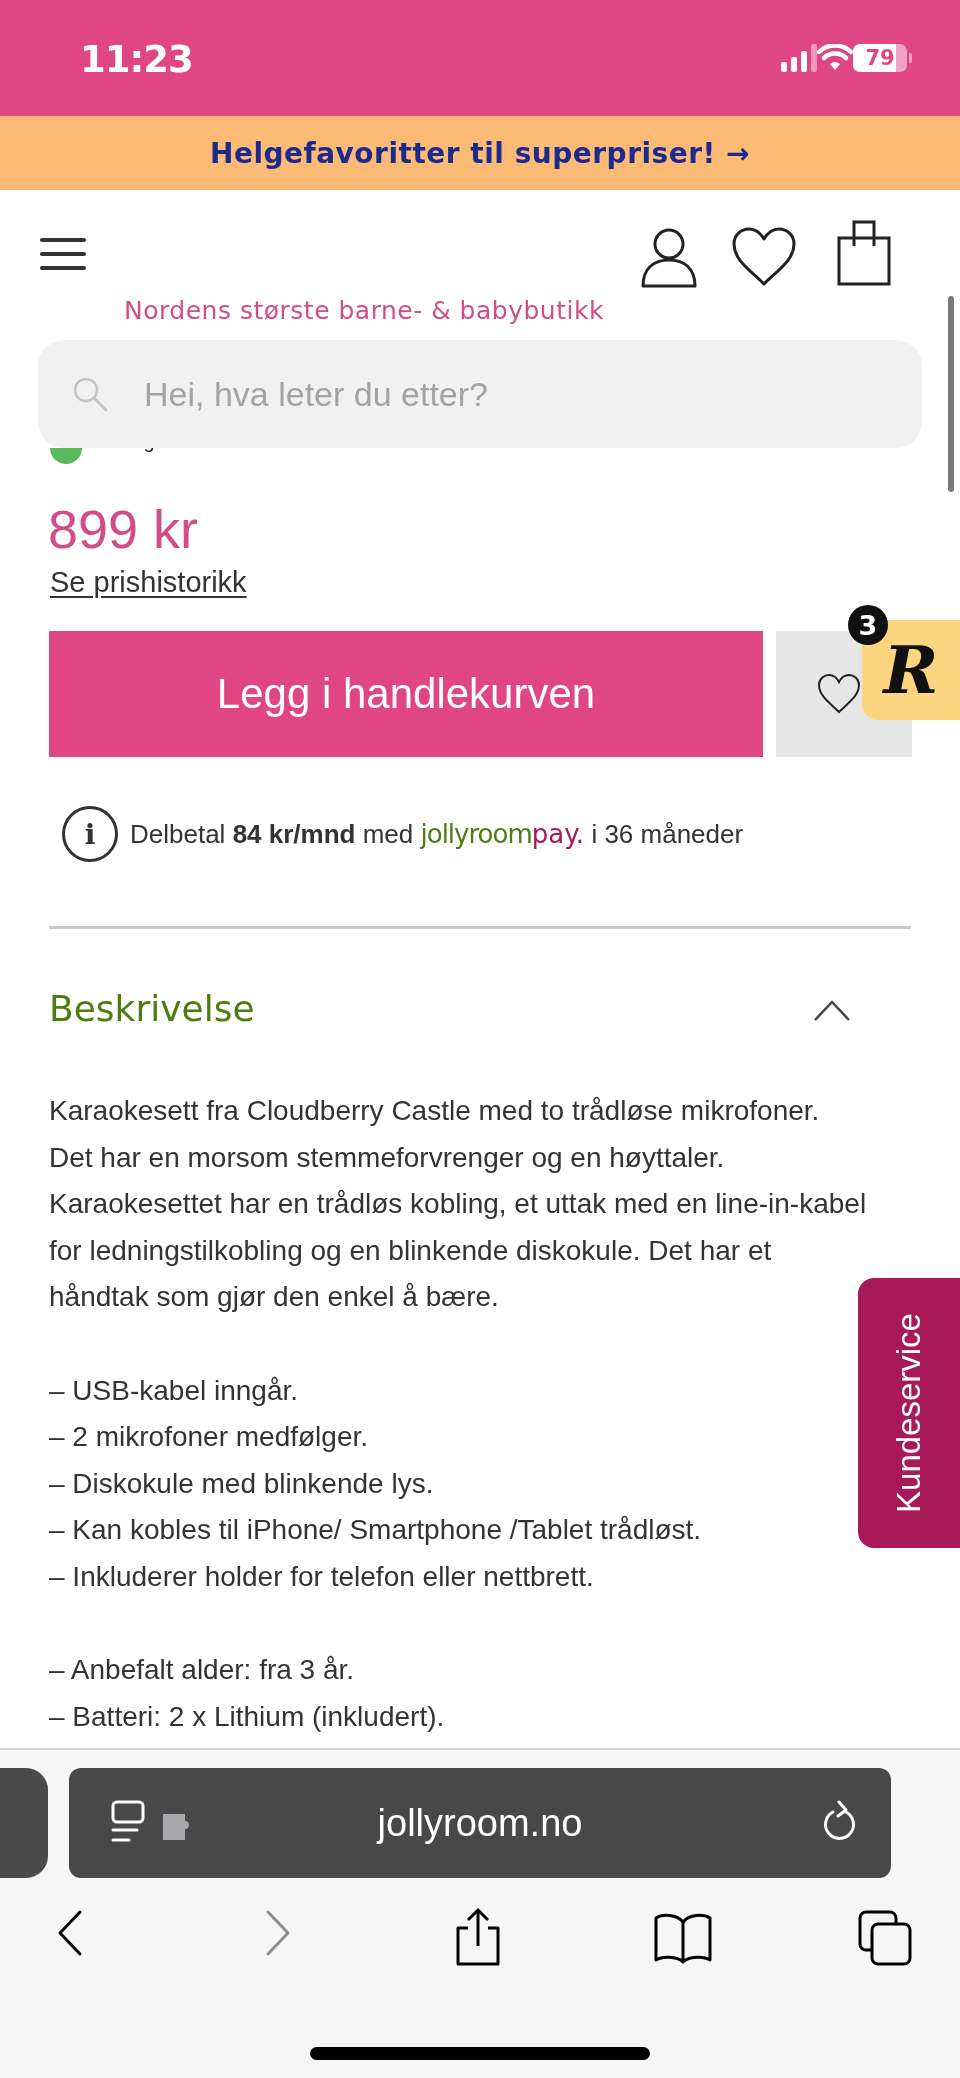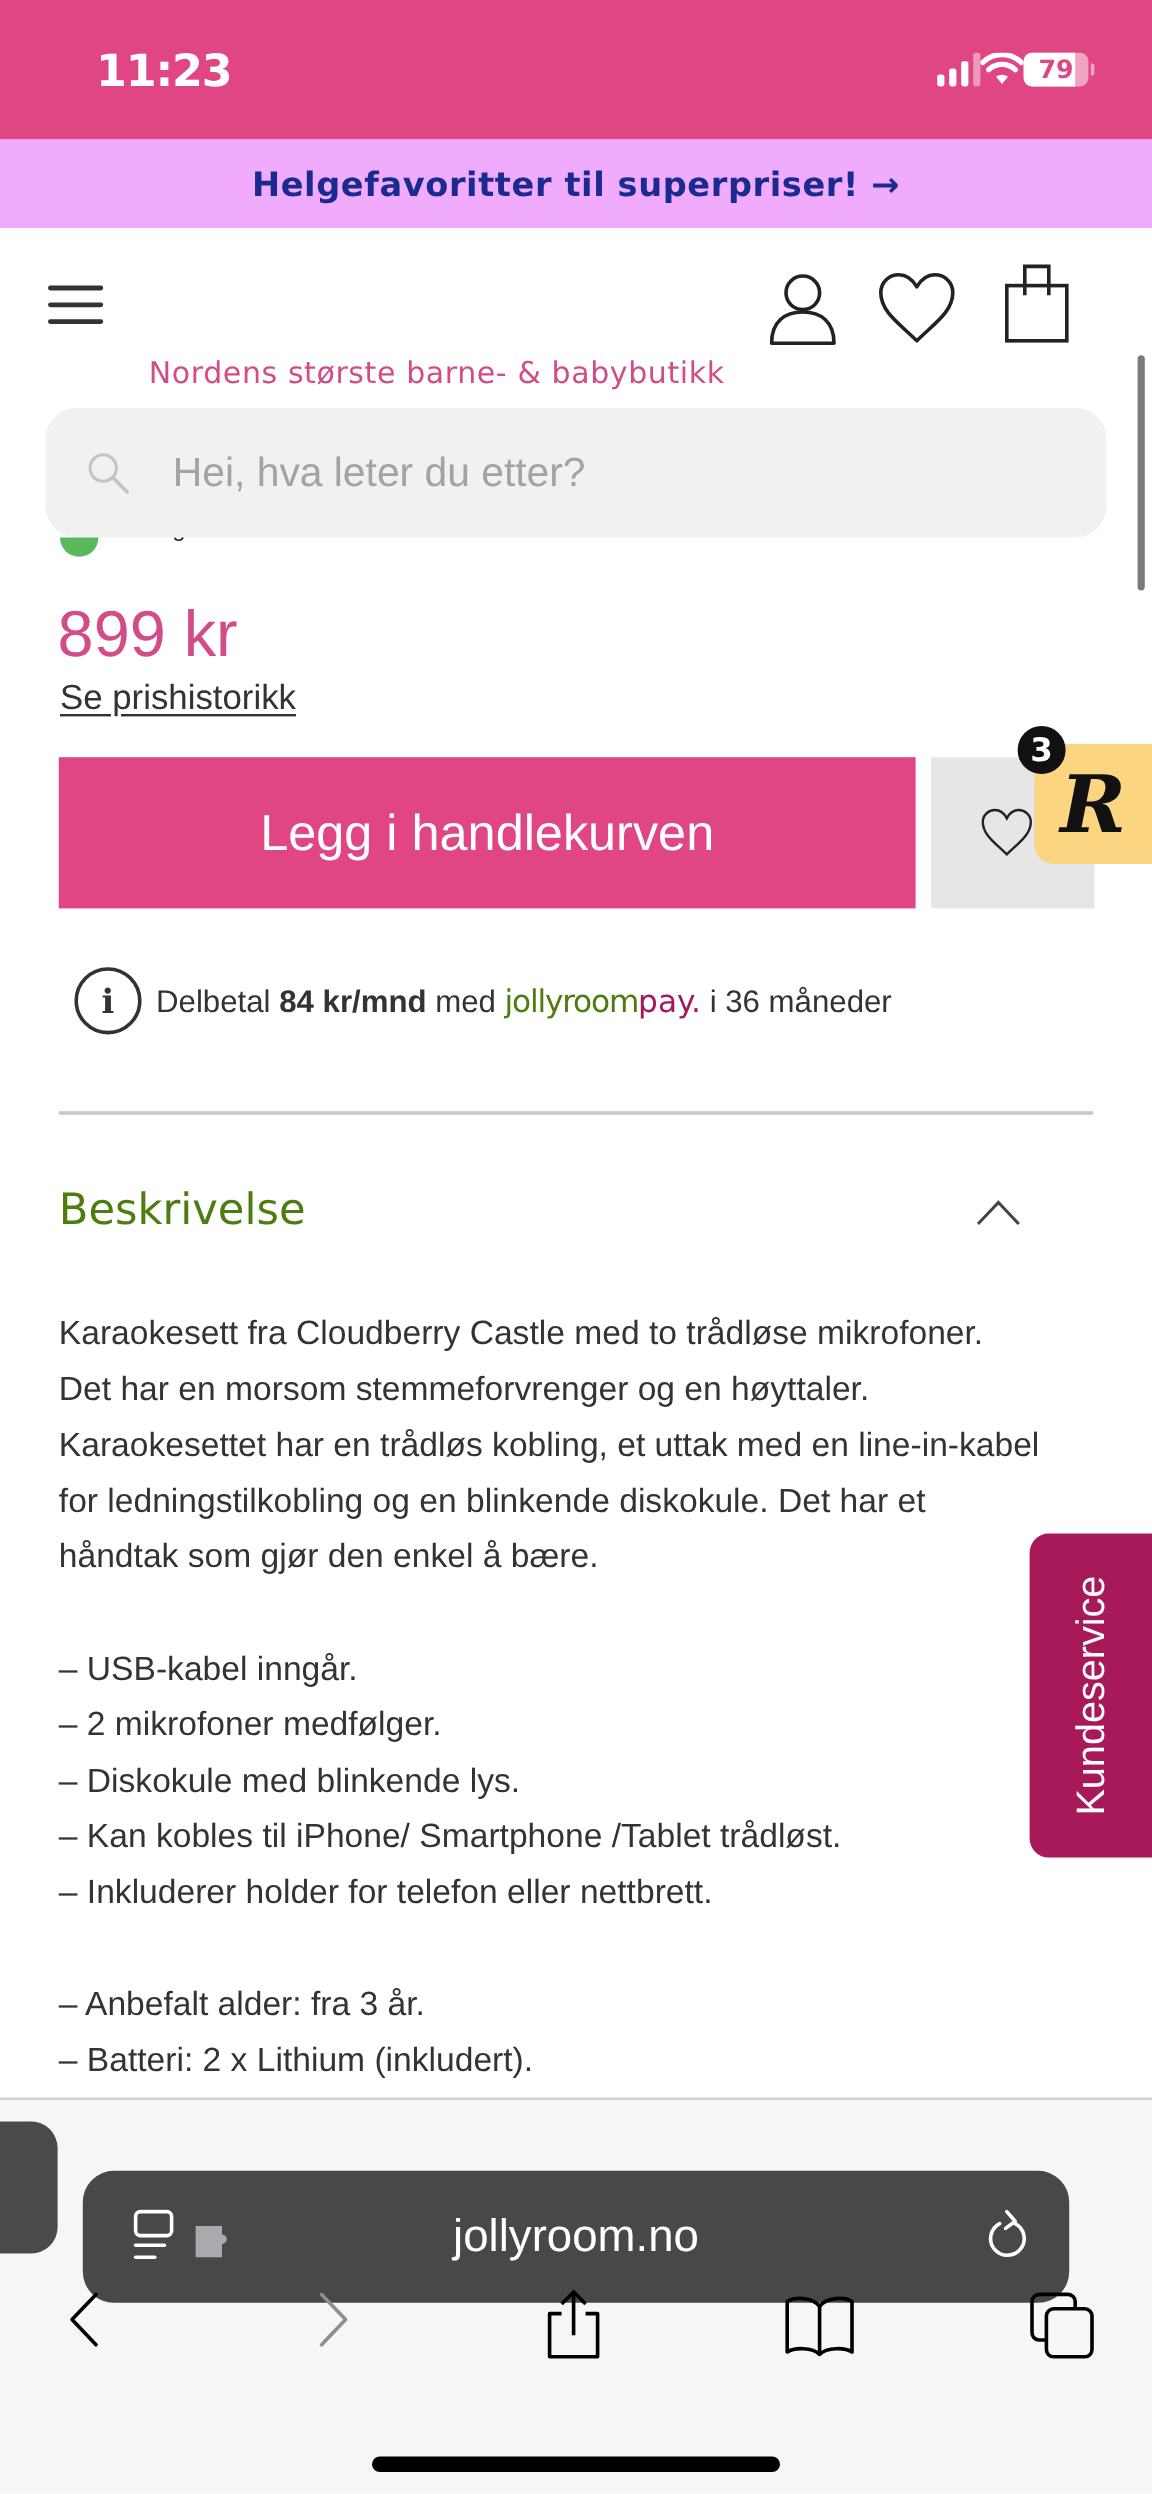--- a/index.html
+++ b/index.html
@@ -12,21 +12,21 @@
   .status-icons { position: absolute; right: 48px; top: 44px; display: flex; align-items: center; }
   .signal { display: flex; align-items: flex-end; gap: 4px; height: 28px; }
   .signal span { display: block; width: 6px; background: #fff; border-radius: 2px; }
   .signal span.dim { background: rgba(255,255,255,0.45); }
   .battery { position: relative; width: 54px; height: 28px; border-radius: 7px; background: rgba(255,255,255,0.5); display: flex; align-items: center; }
   .battery-fill { position: absolute; left: 0; top: 0; height: 100%; width: 79%; background: #fff; border-radius: 7px 0 0 7px; }
   .battery-label { position: relative; width: 100%; text-align: center; font-size: 21px; font-weight: bold; color: #e04684; font-family: "DejaVu Sans", sans-serif; }
   .battery-tip { width: 3px; height: 10px; background: rgba(255,255,255,0.5); border-radius: 0 2px 2px 0; margin-left: 2px; }
 
   
-  .promo { position: absolute; left: 0; top: 116px; width: 960px; height: 74px; background: #f0abfc; display: flex; align-items: center; justify-content: center; }
+  .promo { position: absolute; left: 0; top: 116px; width: 960px; height: 74px; background: #fdba74; display: flex; align-items: center; justify-content: center; }
   .promo-text { color: #1b2a8f; font-size: 28px; font-weight: bold; letter-spacing: 0.5px; font-family: "DejaVu Sans", sans-serif; }
 
   
   .header { position: absolute; left: 0; top: 190px; width: 960px; height: 150px; background: #fff; }
   .hamburger { position: absolute; left: 40px; top: 48px; width: 46px; height: 32px; display: flex; flex-direction: column; justify-content: space-between; cursor: pointer; }
   .hamburger span { display: block; height: 4px; background: #333; border-radius: 2px; }
   .logo { position: absolute; left: 126px; top: 20px; font-size: 62px; font-weight: bold; color: #e04684; letter-spacing: -3px; font-family: "DejaVu Sans", sans-serif; }
   .tagline { position: absolute; left: 124px; top: 106px; font-size: 25px; color: #d24d87; font-family: "DejaVu Sans", sans-serif; letter-spacing: 0.5px; }
   .header-icon { position: absolute; top: 36px; cursor: pointer; }
 
@@ -77,21 +77,21 @@
   .desc-list { list-style: none; margin-bottom: 47px; }
   .desc-list li { line-height: 46.5px; }
 
   
   .kundeservice { position: absolute; left: 858px; top: 1278px; width: 102px; height: 270px; background: #a8195a; border-radius: 16px 0 0 16px; cursor: pointer; display: flex; align-items: center; justify-content: center; }
   .kundeservice-text { transform: rotate(-90deg); color: #fff; font-size: 33px; white-space: nowrap; font-family: "Liberation Sans", sans-serif; }
 
   
   .browser-bottom { position: absolute; left: 0; top: 1748px; width: 960px; height: 330px; background: #f6f6f6; border-top: 2px solid #d2d2d2; }
   .prev-tab { position: absolute; left: -30px; top: 1768px; width: 78px; height: 110px; background: #4a4a4a; border-radius: 22px; }
-  .url-bar { position: absolute; left: 69px; top: 1768px; width: 822px; height: 110px; background: #484848; border-radius: 26px; cursor: pointer; margin-top: 41px; }
+  .url-bar { position: absolute; left: 69px; top: 1768px; width: 822px; height: 110px; background: #484848; border-radius: 12px; cursor: pointer; }
   .url-text { position: absolute; left: 0; width: 100%; top: 34px; text-align: center; color: #fff; font-size: 38px; font-family: "Liberation Sans", sans-serif; }
   .reader-icon { position: absolute; left: 42px; top: 32px; }
   .ext-icon { position: absolute; left: 92px; top: 44px; }
   .reload-icon { position: absolute; right: 32px; top: 32px; }
 
   .toolbar-btn { position: absolute; top: 1908px; cursor: pointer; }
   .home-indicator { position: absolute; left: 310px; top: 2047px; width: 340px; height: 13px; border-radius: 7px; background: #000; }
 </style>
 </head>
 <body>

